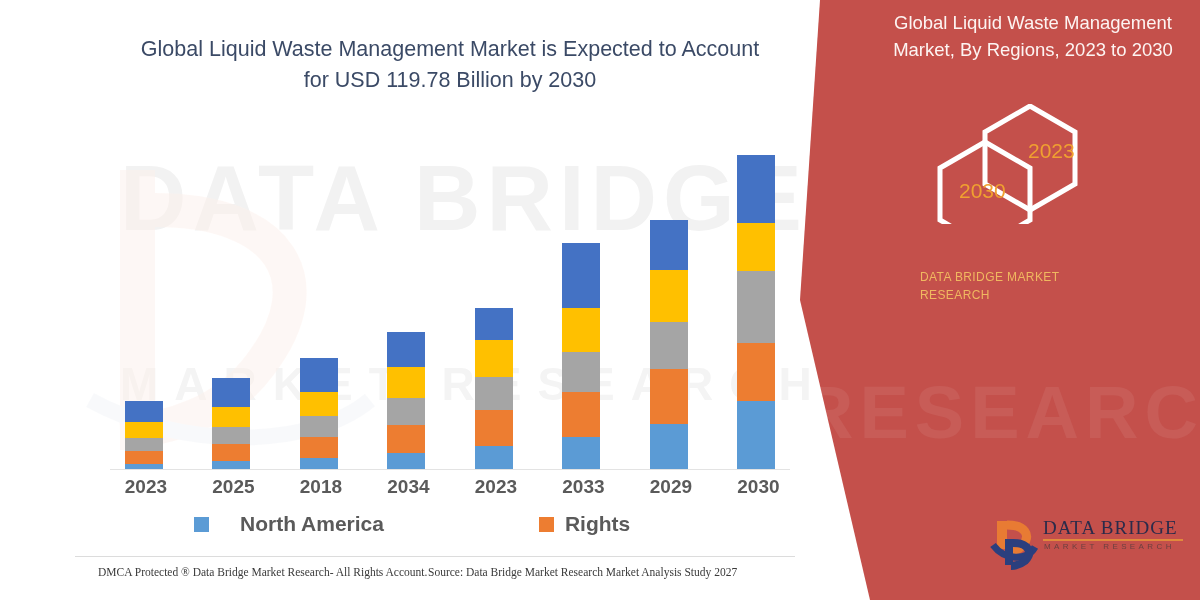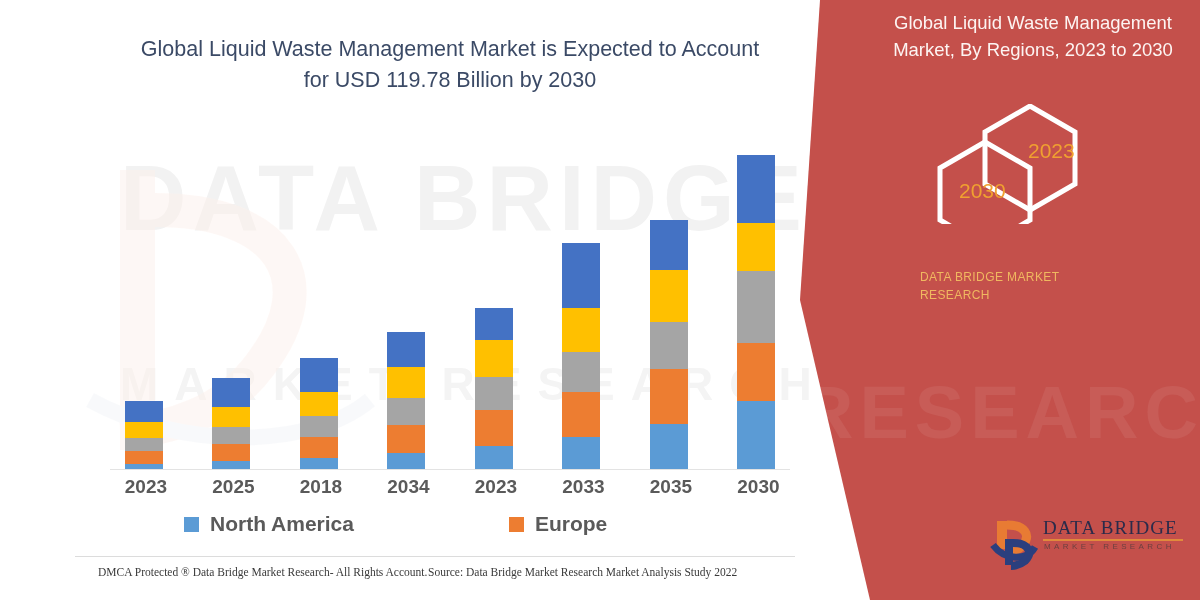--- a/index.html
+++ b/index.html
@@ -122,21 +122,21 @@
     display: flex;
     align-items: center;
   }
   .legend-item {
     display: flex;
     align-items: center;
     font-size: 21px;
     font-weight: bold;
     color: #5a5a5a;
   }
-  .legend-item.na { margin-left: 34px; }
+  .legend-item.na { margin-left: 44px; gap: 20px; }
   .legend-item.eu { margin-left: 155px; }
   .swatch {
     width: 15px;
     height: 15px;
     margin-right: 11px;
   }
 
   
   .footer-line {
     position: absolute;
@@ -326,38 +326,38 @@
     <div class="baseline"></div>
   </div>
 
   <div class="xlabels">
     <div class="xlabel">2023</div>
     <div class="xlabel">2025</div>
     <div class="xlabel">2018</div>
     <div class="xlabel">2034</div>
     <div class="xlabel">2023</div>
     <div class="xlabel">2033</div>
-    <div class="xlabel">2035</div>
+    <div class="xlabel">2029</div>
     <div class="xlabel">2030</div>
   </div>
 
   <div class="legend">
     <div class="legend-item na">
       <span class="swatch" style="background:#5b9bd5"></span>
       <span>North America</span>
     </div>
     <div class="legend-item eu">
       <span class="swatch" style="background:#ed7d31"></span>
-      <span>Europe</span>
+      <span>Rights</span>
     </div>
   </div>
 
   <div class="footer-line"></div>
   <div class="footer dmca">DMCA Protected ® Data Bridge Market Research- All Rights Account.</div>
-  <div class="footer source">Source: Data Bridge Market Research  Market Analysis Study 2022</div>
+  <div class="footer source">Source: Data Bridge Market Research  Market Analysis Study 2027</div>
 
   <div class="red-panel"></div>
   <div class="panel-wm">RESEARCH</div>
   <div class="panel-title">Global Liquid Waste Management Market, By Regions, 2023 to 2030</div>
 
   <svg class="hex" style="left:930px;top:104px;width:180px;height:120px" viewBox="0 0 180 120">
     <polygon points="100,2 145,28 145,80 100,106 55,80 55,28" fill="none" stroke="#ffffff" stroke-width="5"></polygon>
     <polygon points="55,38 100,64 100,116 55,142 10,116 10,64" fill="none" stroke="#ffffff" stroke-width="5"></polygon>
   </svg>
   <div class="hex-label hex-2023-label">2023</div>

